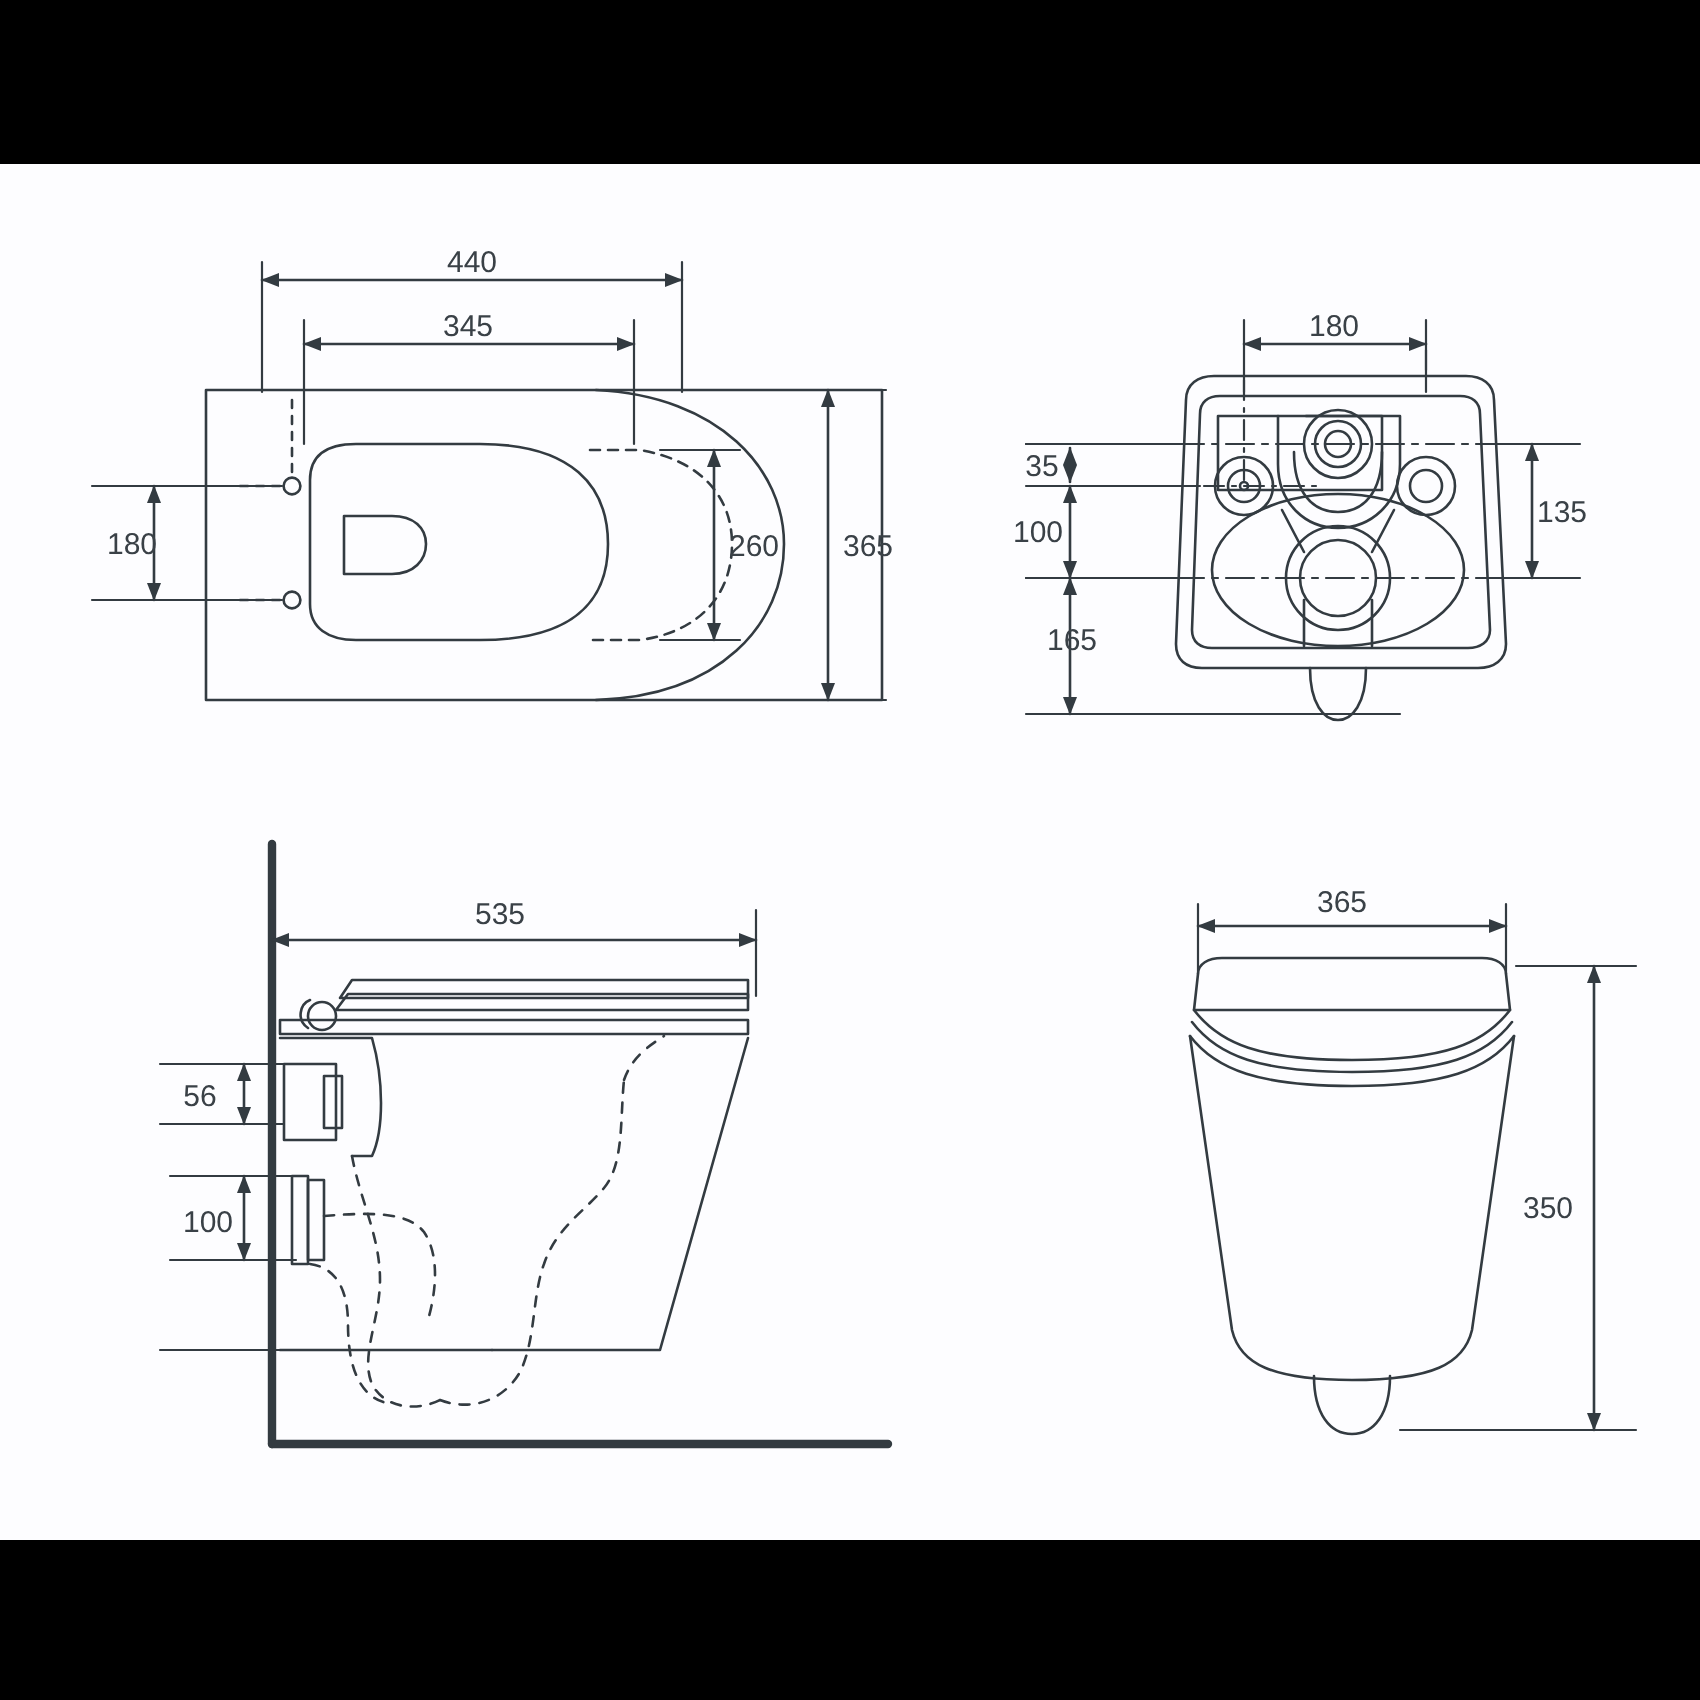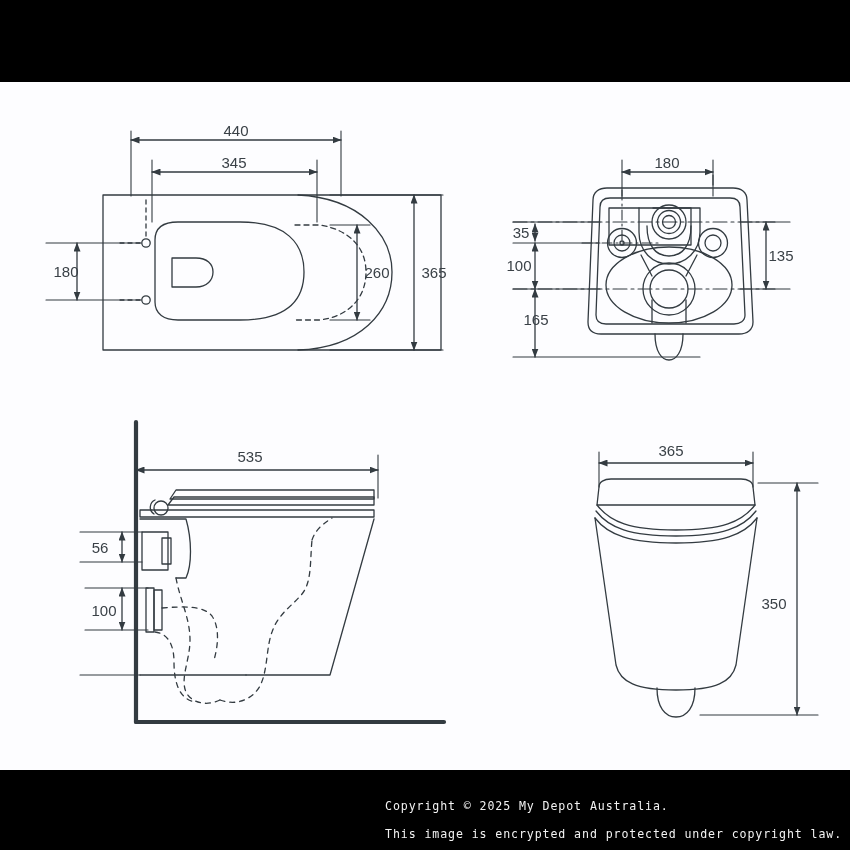--- a/index.html
+++ b/index.html
@@ -266,18 +266,14 @@
     <text class="dimtext" x="250" y="462" text-anchor="middle">535</text>
     <text class="dimtext" x="100" y="553" text-anchor="middle">56</text>
     <text class="dimtext" x="104" y="616" text-anchor="middle">100</text>
 
     <text class="dimtext" x="671" y="456" text-anchor="middle">365</text>
     <text class="dimtext" x="774" y="609" text-anchor="middle">350</text>
   </svg>
 
   <div id="bar-bottom"></div>
 
-  <div id="copyright">
-    <div class="cline">Copyright © 2025 My Depot Australia.</div>
-    <div class="cline">This image is encrypted and protected under copyright law.</div>
-  </div>
 
 </div>
 
 </body></html>

